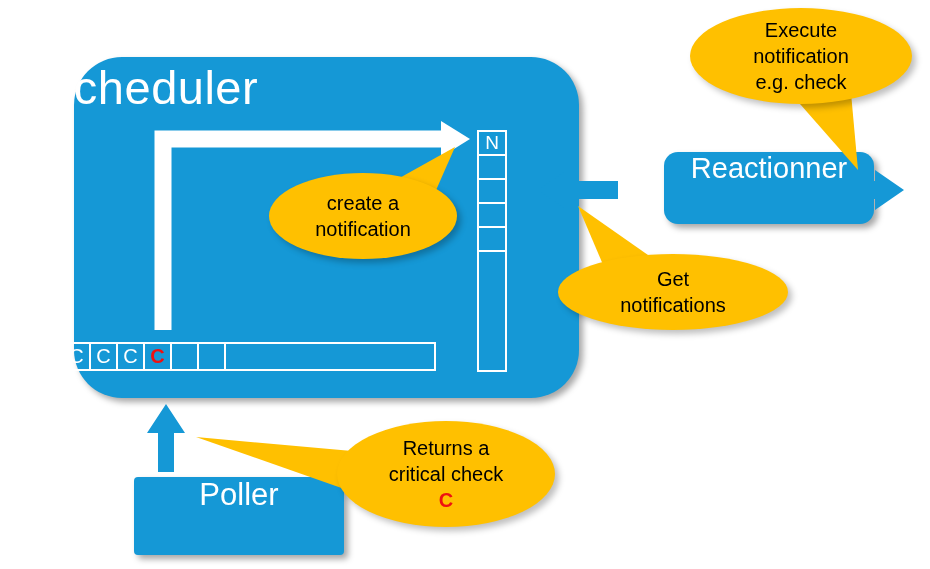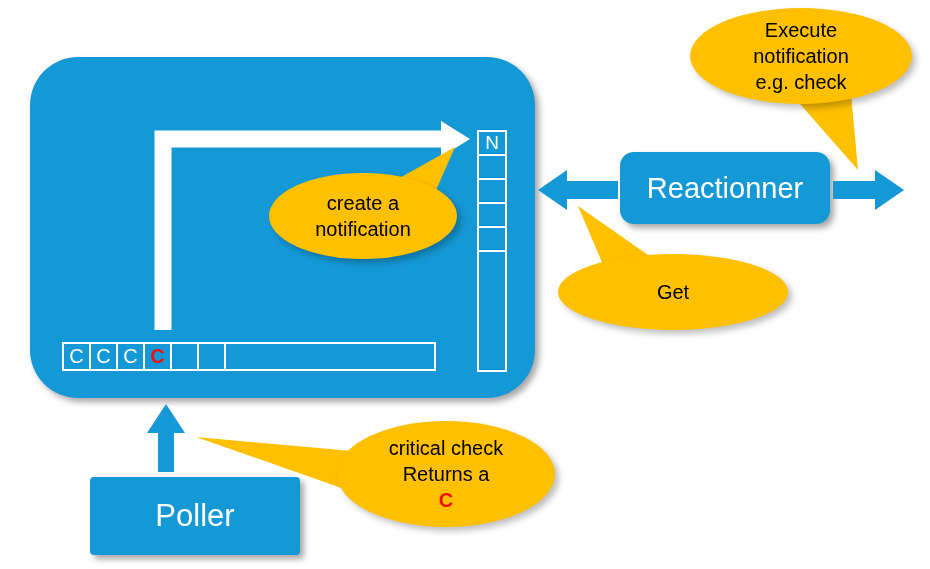--- a/index.html
+++ b/index.html
@@ -8,22 +8,23 @@
     --red:#ee1111;
   }
   html,body{margin:0;padding:0;background:#fff;}
   .stage{
     position:relative;width:930px;height:569px;background:#fff;
     font-family:"Liberation Sans", sans-serif;overflow:hidden;
   }
   .box{
     position:absolute;background:var(--blue);color:#fff;
     box-shadow:4px 4px 6px rgba(0,0,0,.35);
-    display:flex;align-items:center;justify-content:center;
+    display:flex;justify-content:center;
     z-index:1;
+    margin-left:44px;
   }
   .scheduler{
     left:30px;top:57px;width:505px;height:341px;border-radius:48px;
     display:block;
   }
   .scheduler-title{
     position:absolute;left:42px;top:60px;z-index:3;
     color:#fff;font-size:47px;letter-spacing:.5px;
   }
   .reactionner{left:620px;top:152px;width:210px;height:72px;border-radius:14px;font-size:29px;}
@@ -66,20 +67,21 @@
   .ccell + .ccell{margin-left:-2px;}
   .ccell.long{flex:1;}
   .critical{color:var(--red);font-weight:bold;}
 </style>
 </head>
 <body>
 
 <div class="stage">
 
   <div class="box scheduler"></div>
+  <div class="scheduler-title">Scheduler</div>
 
   <div class="box reactionner">
     <span>Reactionner</span>
   </div>
 
   <div class="box poller">
     <span>Poller</span>
   </div>
 
   <svg class="svg-layer" viewBox="0 0 930 569">
@@ -134,21 +136,22 @@
   </div>
 
   <div class="bubble bubble-execute">
     <div>Execute</div>
     <div>notification</div>
     <div>e.g.  check</div>
   </div>
 
   <div class="bubble bubble-get">
     <div>Get</div>
+    <div>notifications</div>
   </div>
 
   <div class="bubble bubble-returns">
+    <div>Returns a</div>
     <div>critical check</div>
-    <div>Returns a</div>
     <div class="critical">C</div>
   </div>
 
 </div>
 
 </body></html>

